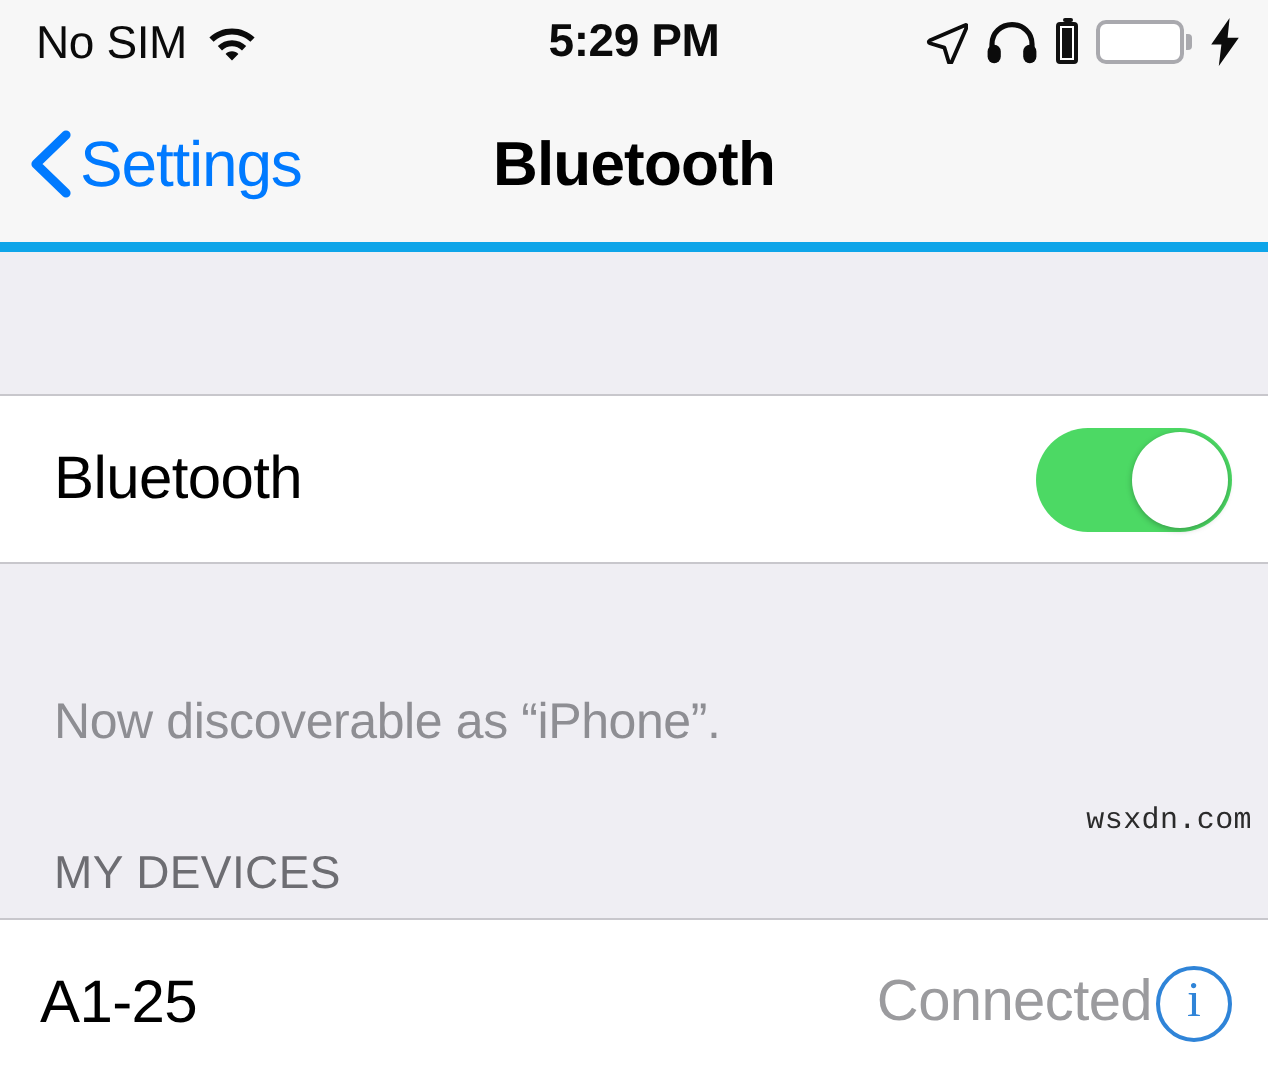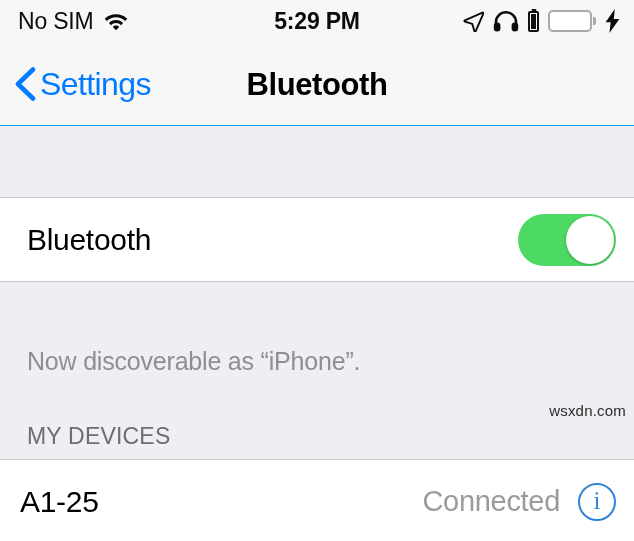--- a/index.html
+++ b/index.html
@@ -125,21 +125,21 @@
   }
   .bolt { width: 15px; height: 24px; display: block; }
 
   
   #nav-bar {
     position: absolute;
     left: 0; top: 42px;
     width: 634px;
     height: 84px;
     background: #f7f7f7;
-    border-bottom: 1px solid #0ea5e9;
+    border-bottom: 5px solid #0ea5e9;
     box-sizing: border-box;
   }
   #back-button {
     position: absolute;
     left: 14px;
     top: 50%;
     transform: translateY(-50%);
     display: flex;
     align-items: center;
     gap: 4px;
@@ -238,21 +238,21 @@
   .device-name {
     font-size: 30px;
     color: #000;
     letter-spacing: -0.3px;
     line-height: 1;
   }
   .device-right {
     margin-left: auto;
     display: flex;
     align-items: center;
-    gap: 18px;
+    gap: 2px;
   }
   .device-status {
     font-size: 29px;
     color: #9b9b9e;
     letter-spacing: -0.3px;
     line-height: 1;
   }
   #info-button {
     width: 38px;
     height: 38px;
@@ -276,21 +276,21 @@
 
   
   #watermark {
     position: absolute;
     right: 8px;
     bottom: 4px;
     font-size: 15px;
     color: #2b2b2b;
     letter-spacing: 0.2px;
     line-height: 1;
-    font-family: Liberation Sans, sans-serif;
+    font-family: Liberation Mono, monospace;
   }
 </style>
 </head>
 <body>
 
 <div id="screen">
 
   <div id="status-bar">
     <div class="sb-left">
       <span class="sb-text">No SIM</span>

